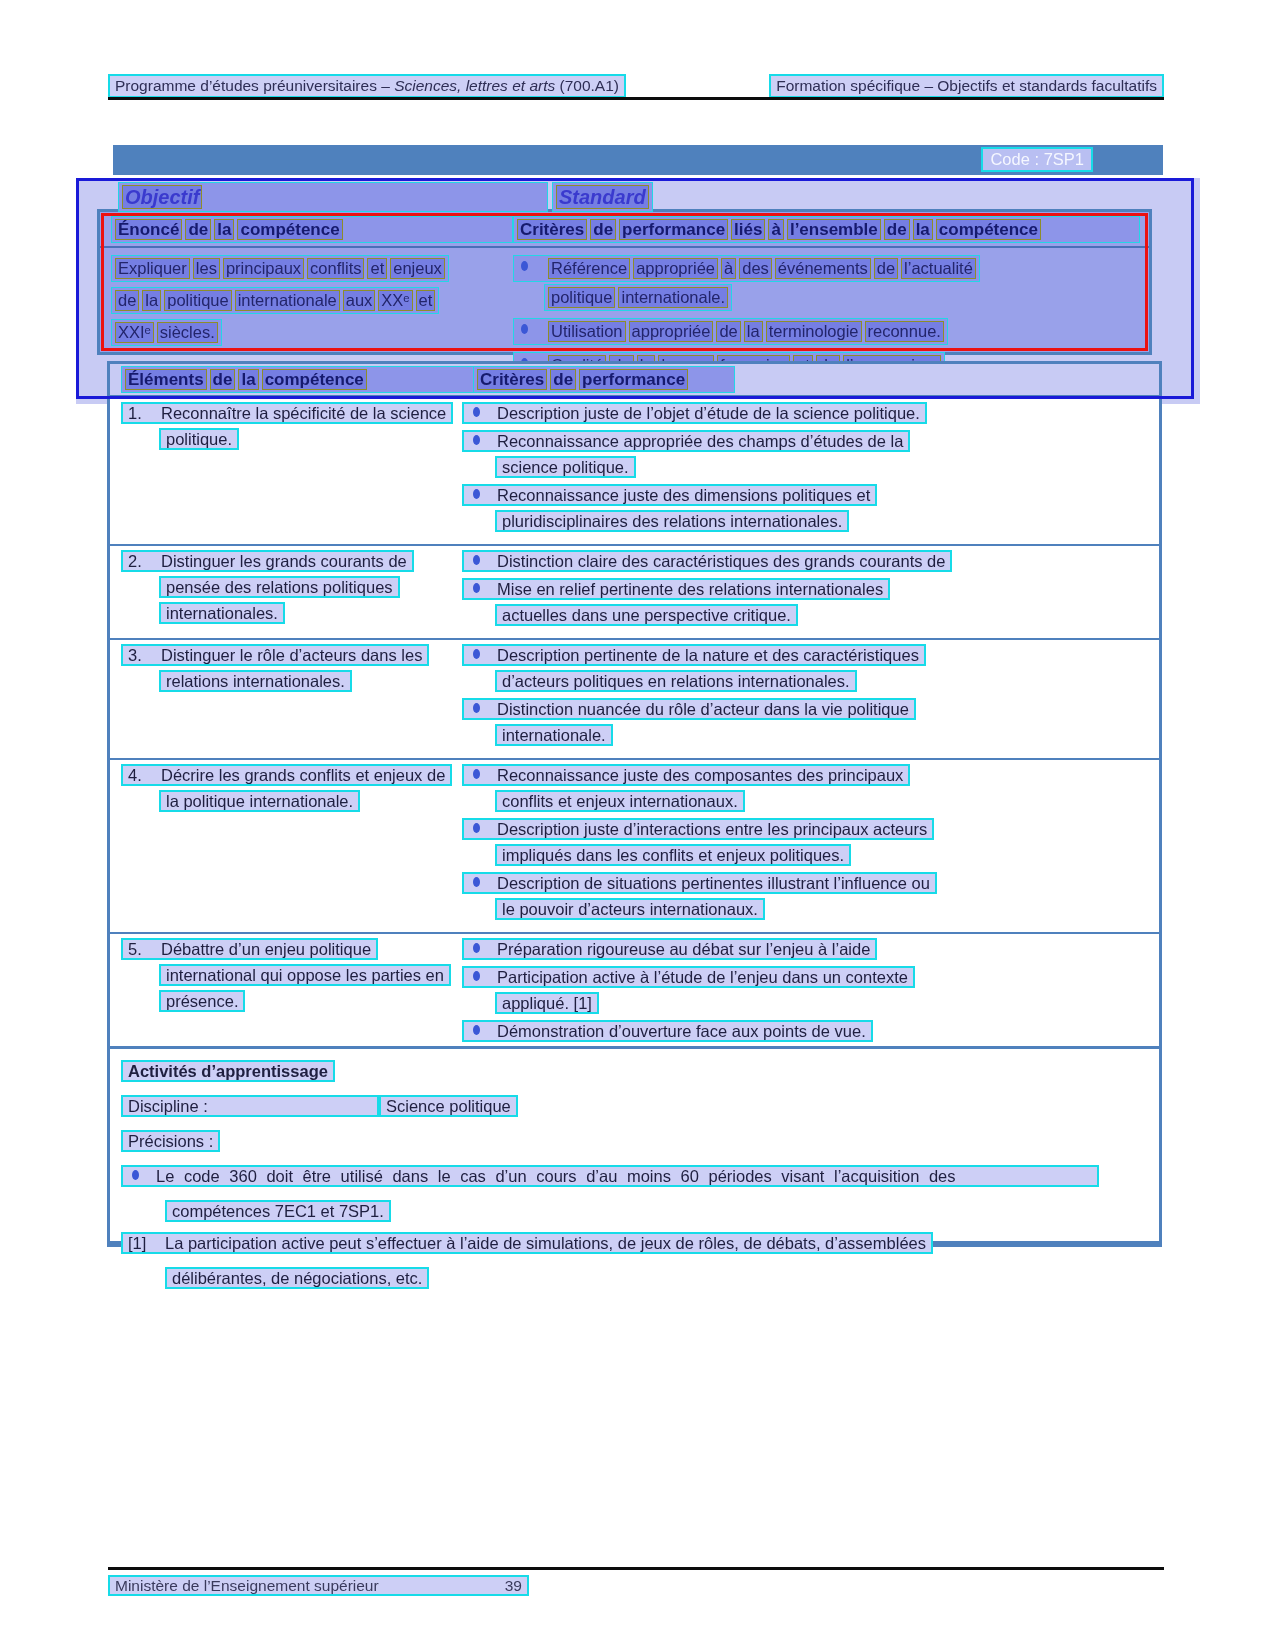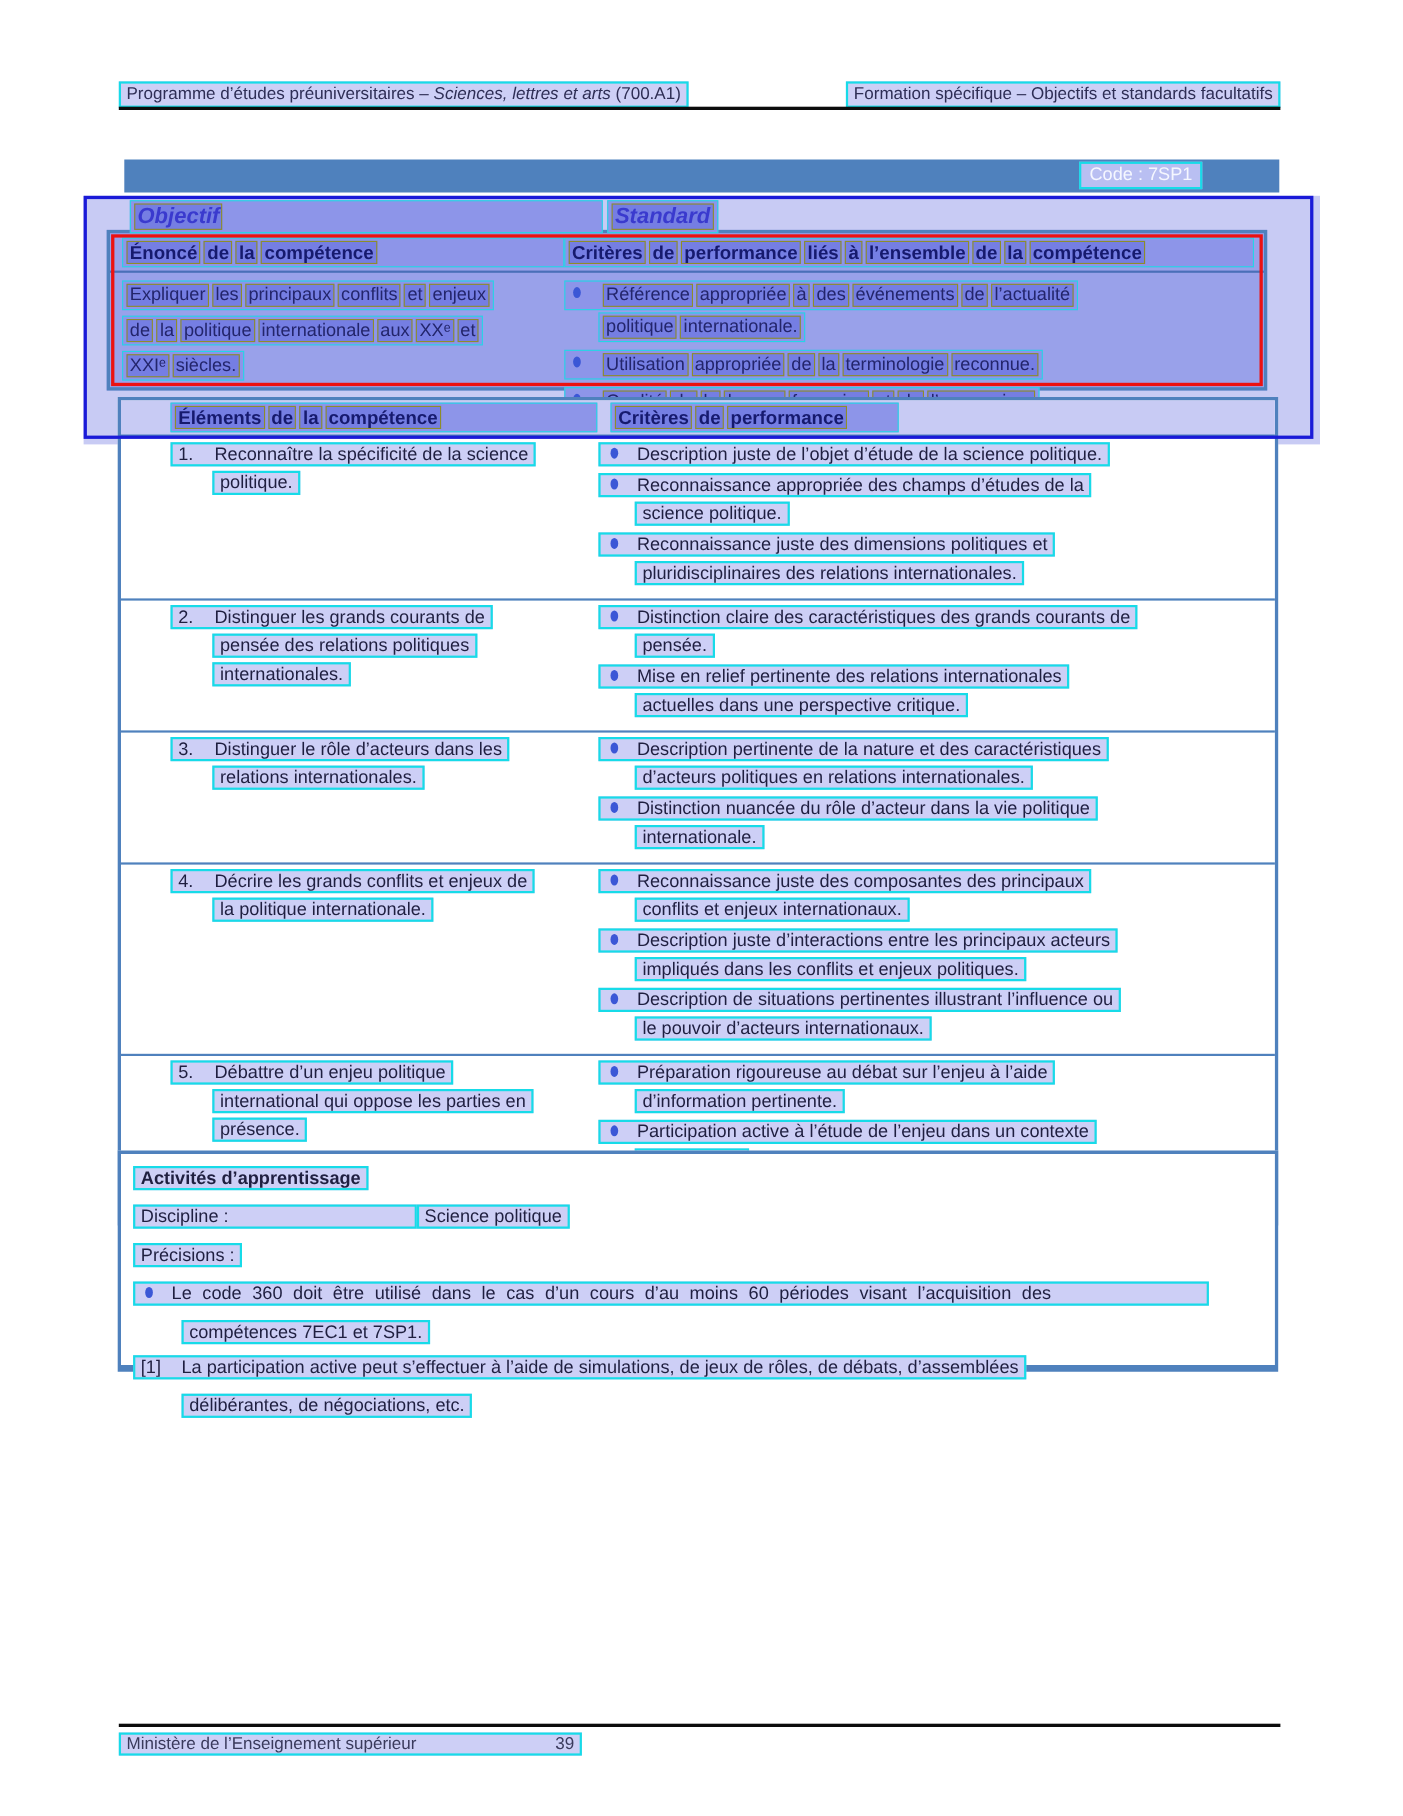--- a/index.html
+++ b/index.html
@@ -68,21 +68,21 @@
   .enonce-head{display:flex;padding:4px 9px 3px 11px;border-bottom:2px solid #4a6fb8;}
   .ecell-l{width:402px;flex:none;}
   .ecell-r{flex:1;}
   .enonce-body{display:flex;padding:7px 9px 0 11px;}
 
   
   .elements{position:absolute;left:107px;top:361px;width:1055px;
       border:3px solid #4f81bd;border-bottom-width:8px;background:#ffffff;z-index:2;}
   .el-head{background:#c8cbf4;height:34px;display:flex;align-items:center;
       padding-left:11px;border-bottom:3px solid #4f81bd;}
-  .cell-l{width:400px;flex:none;padding-left:11px;margin-left:34px;}
+  .cell-l{width:352px;flex:none;padding-left:11px;}
   .cell-r{flex:1;padding-right:6px;}
   .el-head .cell-l{padding-left:0;}
   .elh-l{width:388px;}
   .elh-r{width:262px;}
   .erow{display:flex;padding:4px 0 6px;border-bottom:2px solid #4f81bd;}
   .erow:last-child{border-bottom:none;}
 
   
   .activites{position:absolute;left:107px;top:1046px;width:1055px;height:201px;
       border:3px solid #4f81bd;border-bottom-width:6px;background:#ffffff;
@@ -260,21 +260,20 @@
         </div>
         <div class="erow">
           <div class="cell-l">
             <div class="line"><span class="hl"><span class="numgut">2.</span>Distinguer les grands courants de</span></div>
             <div class="line lcont"><span class="hl">pensée des relations politiques</span></div>
             <div class="line lcont"><span class="hl">internationales.</span></div>
           </div>
           <div class="cell-r">
             <div class="crit">
               <div class="line"><span class="hl"><span class="dot"></span>Distinction claire des caractéristiques des grands courants de</span></div>
-              <div class="line cont"><span class="hl">pensée.</span></div>
             </div>
             <div class="crit">
               <div class="line"><span class="hl"><span class="dot"></span>Mise en relief pertinente des relations internationales</span></div>
               <div class="line cont"><span class="hl">actuelles dans une perspective critique.</span></div>
             </div>
           </div>
         </div>
         <div class="erow">
           <div class="cell-l">
             <div class="line"><span class="hl"><span class="numgut">3.</span>Distinguer le rôle d’acteurs dans les</span></div>
@@ -313,21 +312,20 @@
         </div>
         <div class="erow">
           <div class="cell-l">
             <div class="line"><span class="hl"><span class="numgut">5.</span>Débattre d’un enjeu politique</span></div>
             <div class="line lcont"><span class="hl">international qui oppose les parties en</span></div>
             <div class="line lcont"><span class="hl">présence.</span></div>
           </div>
           <div class="cell-r">
             <div class="crit">
               <div class="line"><span class="hl"><span class="dot"></span>Préparation rigoureuse au débat sur l’enjeu à l’aide</span></div>
-              <div class="line cont"><span class="hl">d’information pertinente.</span></div>
             </div>
             <div class="crit">
               <div class="line"><span class="hl"><span class="dot"></span>Participation active à l’étude de l’enjeu dans un contexte</span></div>
               <div class="line cont"><span class="hl">appliqué. [1]</span></div>
             </div>
             <div class="crit">
               <div class="line"><span class="hl"><span class="dot"></span>Démonstration d’ouverture face aux points de vue.</span></div>
             </div>
           </div>
         </div>

